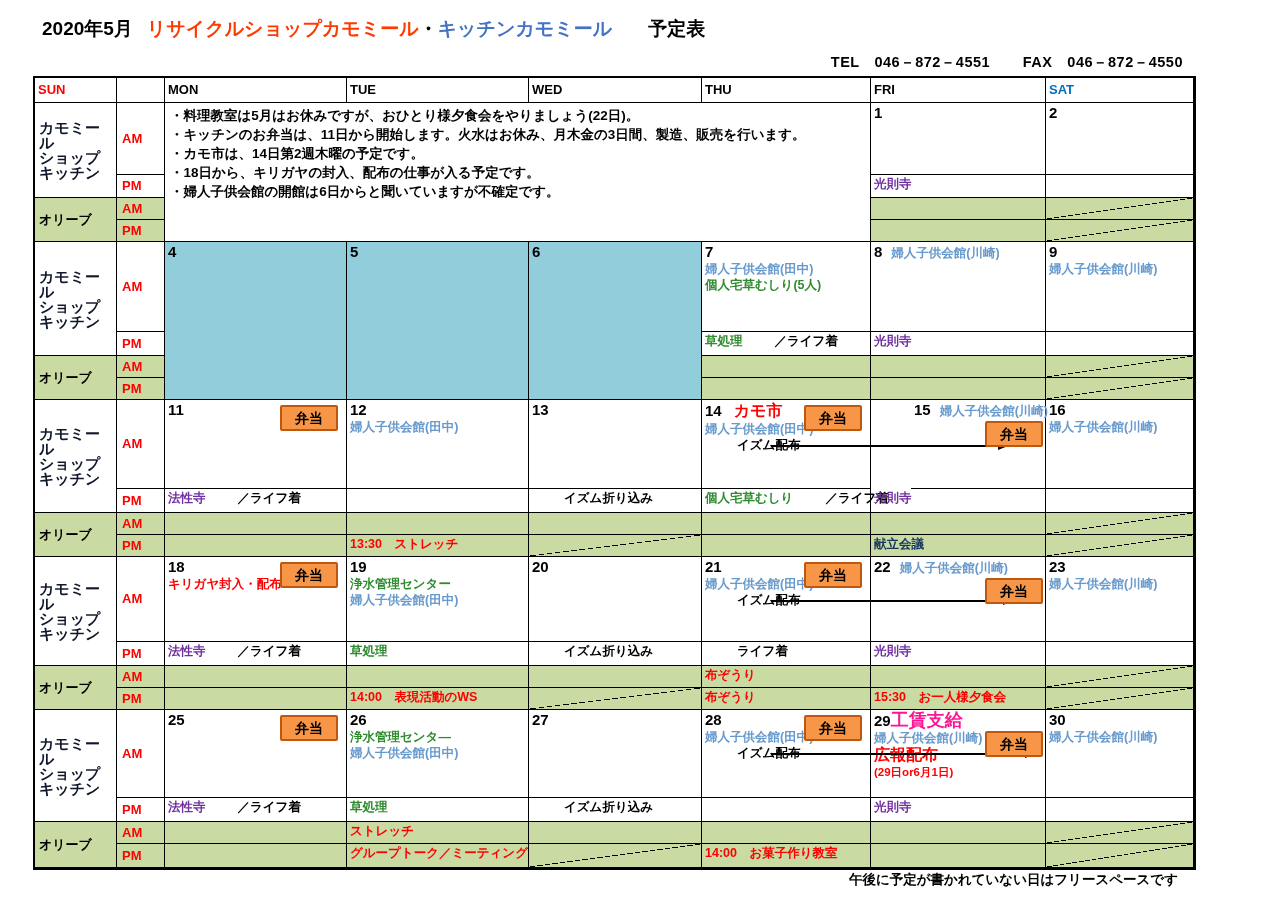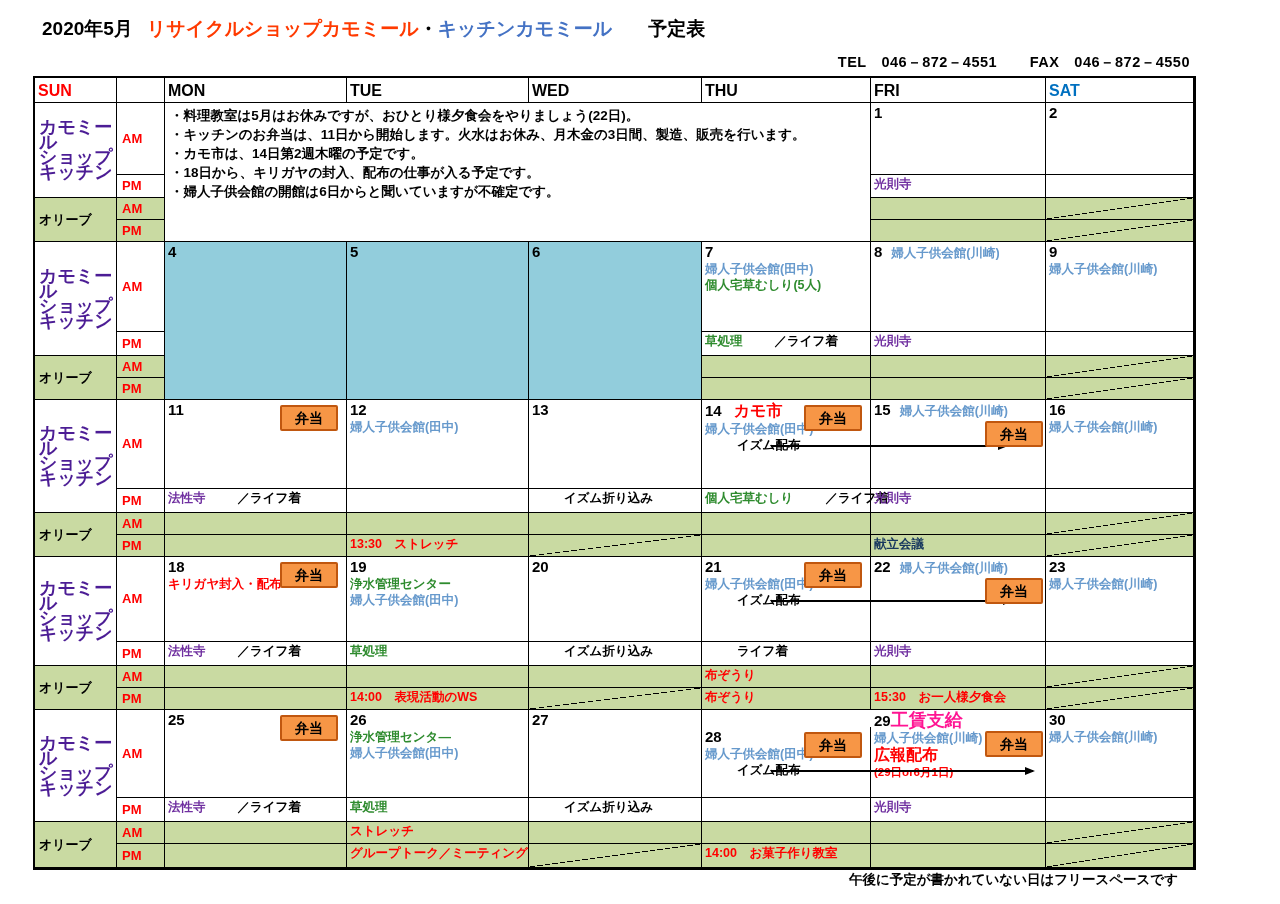--- a/index.html
+++ b/index.html
@@ -8,39 +8,39 @@
   .page{position:absolute;inset:0;}
 
   
   .title{position:absolute;left:42px;top:16px;font-size:19px;white-space:pre;display:flex;align-items:baseline;}
   .t-month{color:#000;margin-right:14px;}
   .t-shop{color:#ff3a00;}
   .t-dot{color:#000;}
   .t-kitchen{color:#4472c4;}
   .t-rest{color:#000;}
   .t-suffix{color:#000;margin-left:36px;}
-  .contact{position:absolute;top:53px;right:90px;font-size:14.5px;letter-spacing:.5px;}
+  .contact{position:absolute;top:53px;right:97px;font-size:14.5px;letter-spacing:.5px;}
   .contact span{margin-left:28px;}
   .contact span:first-child{margin-left:0;}
 
   
   .table{position:absolute;left:33px;top:76px;width:1159px;border:2px solid #000;background:#fff;}
   .hdr,.week{display:grid;grid-template-columns:82px 48px 182px 182px 173px 169px 175px 148px;}
-  .hcell{border-right:1px solid #000;border-bottom:1px solid #000;font-size:16px;
+  .hcell{border-right:1px solid #000;border-bottom:1px solid #000;font-size:13px;
          padding:4px 0 0 3px;box-sizing:border-box;height:25px;}
   .hcell.sun{color:#ff0000;} .hcell.sat{color:#0070c0;}
 
   .cell{border-right:1px solid #000;border-bottom:1px solid #000;box-sizing:border-box;
         position:relative;padding:1px 3px;font-size:12.5px;line-height:16px;}
   .green{background:#c9daa2;}
   .bluebg{background:#92cddc;}
   .diag{background-image:linear-gradient(to bottom right,transparent 49.2%,#000 49.2%,#000 50.8%,transparent 50.8%);}
 
   .labelcell{display:flex;flex-direction:column;justify-content:center;padding-left:4px;}
-  .shoplabel{color:#4c1d95;font-size:18px;line-height:15px;}
+  .shoplabel{color:#0f172a;font-size:15px;line-height:15px;}
   .olivelabel{color:#000;font-size:13px;}
   .ampm{color:#ff0000;font-size:13px;display:flex;align-items:center;padding-left:5px;}
 
   .notescell{padding:3px 5px;}
   .noteline{font-size:13.5px;line-height:19px;white-space:nowrap;}
 
   .numline{display:flex;align-items:baseline;white-space:nowrap;}
   .num{font-size:15px;line-height:18px;color:#000;}
   .line{white-space:nowrap;}
   .t{white-space:pre;}
@@ -246,21 +246,21 @@
             </div>
             <div class="line"><span class="t blue">婦人子供会館(田中)</span></div>
             <div class="line arrowline"><span class="t blk">イズム配布</span><span class="arrow" style="left: 66px; width: 235px;"></span></div>
             <div class="bento tr">弁当</div>
           </div>
           <div class="cell " style="grid-area: 2 / 6;">
             <div class="line"><span class="t green-t">個人宅草むしり</span><span class="t blk">／ライフ着</span></div>
           </div>
           <div class="cell green" style="grid-area: 3 / 6;"></div>
           <div class="cell green" style="grid-area: 4 / 6;"></div>
-          <div class="cell " style="grid-area: 1 / 7;">
+          <div class="cell " style="grid-area: 1 / 7; margin-left: 40px;">
             <div class="numline">
               <span class="num">15</span>
               <span class="t inlineblue">婦人子供会館(川崎)</span>
             </div>
             <div class="bento mid">弁当</div>
           </div>
           <div class="cell " style="grid-area: 2 / 7;">
             <div class="line"><span class="t purple">光則寺</span></div>
           </div>
           <div class="cell green" style="grid-area: 3 / 7;"></div>
@@ -410,21 +410,21 @@
           <div class="cell " style="grid-area: 1 / 5;">
             <div class="numline">
               <span class="num">27</span>
             </div>
           </div>
           <div class="cell " style="grid-area: 2 / 5;">
             <div class="line"><span class="t blk">イズム折り込み</span></div>
           </div>
           <div class="cell green" style="grid-area: 3 / 5;"></div>
           <div class="cell green diag" style="grid-area: 4 / 5;"></div>
-          <div class="cell " style="grid-area: 1 / 6; margin-top: 17px;">
+          <div class="cell " style="grid-area: 1 / 6;">
             <div class="numline">
               <span class="num">28</span>
             </div>
             <div class="line"><span class="t blue">婦人子供会館(田中)</span></div>
             <div class="line arrowline"><span class="t blk">イズム配布</span><span class="arrow" style="left: 66px; width: 262px;"></span></div>
             <div class="bento tr">弁当</div>
           </div>
           <div class="cell " style="grid-area: 2 / 6;"></div>
           <div class="cell green" style="grid-area: 3 / 6;"></div>
           <div class="cell green" style="grid-area: 4 / 6;">

